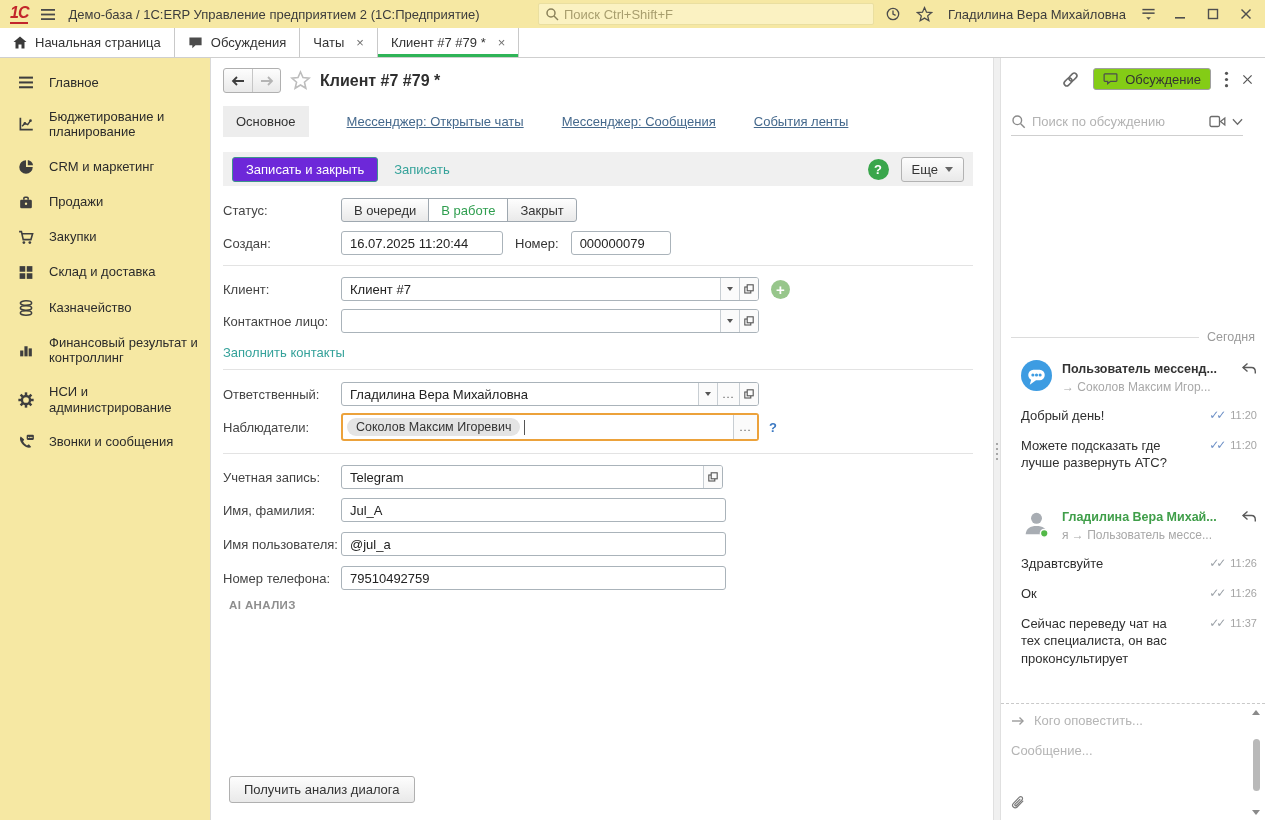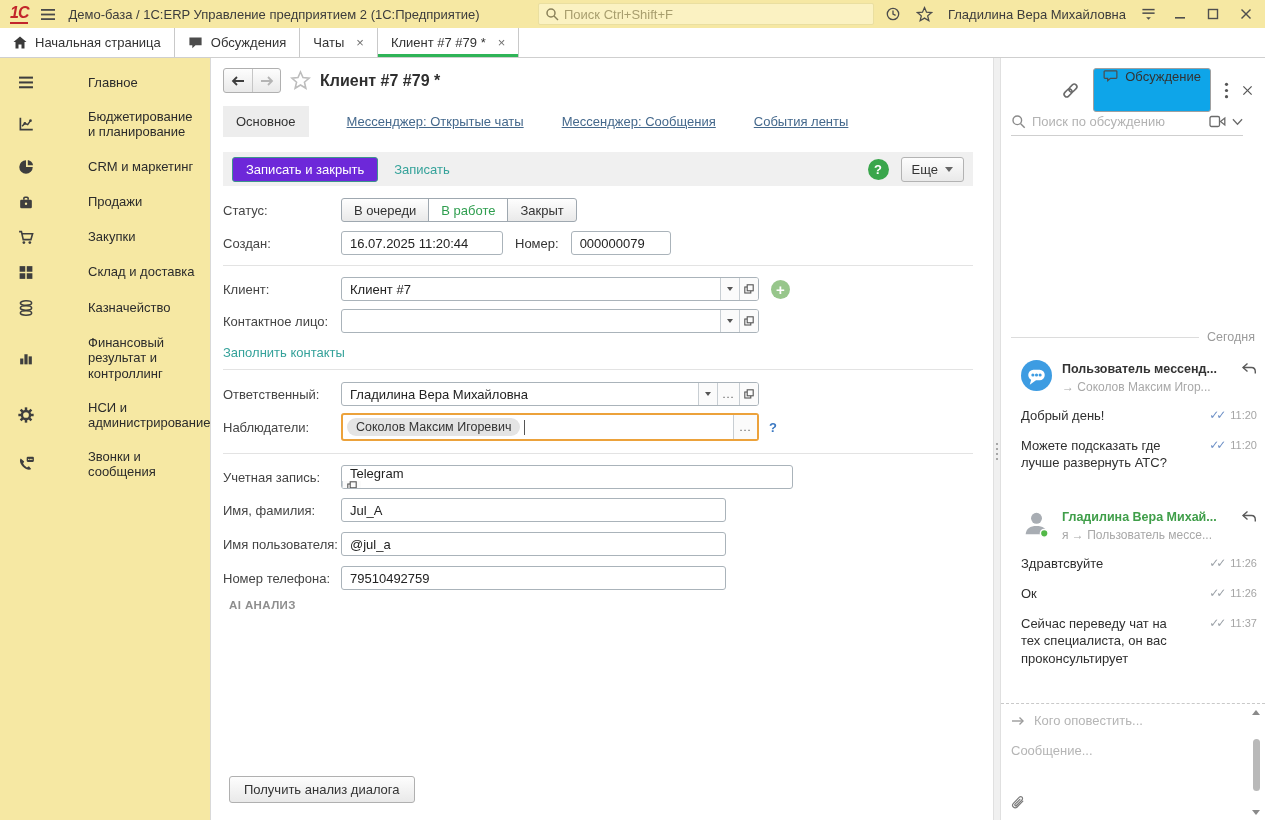--- a/index.html
+++ b/index.html
@@ -29,21 +29,21 @@
   .tab .x { color:#6f6f6f; font-size:13px; margin-left:4px; }
   .tab.active { box-shadow: inset 0 -3px 0 #2fb457; }
 
   
   .workspace { display:flex; height:762px; }
 
   
   .sidebar { width:210px; background:#f6e8a3; padding-top:8px; flex:none; }
   .sb-item { display:flex; align-items:center; gap:13px; padding:9px 8px 9px 17px; cursor:pointer; }
   .sb-item .sb-ic { width:19px; flex:none; }
-  .sb-item .sb-lb { color:#2b2b2b; line-height:1.2;margin-left:39px; }
+  .sb-item .sb-lb { color:#2b2b2b; line-height:1.2; }
 
   
   .form-panel { flex:1; background:#fff; position:relative; border-left:1px solid #d9d9d9; }
   .formhead { position:absolute; top:10px; left:12px; display:flex; align-items:center; gap:9px; }
   .navgrp { display:flex; border:1px solid #b0b0b0; border-radius:3px; overflow:hidden; background:linear-gradient(#fdfdfd,#e9e9e9); }
   .navgrp .nb { width:28px; height:23px; display:flex; align-items:center; justify-content:center; border:none; background:transparent; }
   .navgrp .nb + .nb { border-left:1px solid #c6c6c6; }
   .ftitle { font-size:16px; font-weight:bold; color:#2f2f2f; }
   .formtabs { position:absolute; top:48px; left:12px; display:flex; align-items:center; gap:38px; }
   .ftab-active { background:#ededed; padding:8px 13px; color:#333; cursor:pointer; }
@@ -69,21 +69,21 @@
 
   .fieldbox { display:inline-flex; border:1px solid #aab3ba; border-radius:3px; height:24px; background:#fff; align-items:stretch; overflow:hidden; }
   .fieldbox input { border:none; outline:none; padding:0 8px; flex:1; min-width:0; color:#222; background:transparent; }
   .fbtn { width:19px; border:none; border-left:1px solid #c8ced3; background:#fbfbfb; display:flex; align-items:center; justify-content:center; color:#555; flex:none; padding:0; }
   .dots-btn { font-size:11px; color:#555; letter-spacing:1px; line-height:1; width:22px; }
   .tri-dn { width:0; height:0; border-left:3.5px solid transparent; border-right:3.5px solid transparent; border-top:4.5px solid #555; }
 
   .w-created { width:162px; }
   .w-number { width:100px; margin-left:12px; }
   .w-combo { width:418px; }
-  .w-account { width:452px;flex-direction:column; }
+  .w-account { width:382px; }
   .w-plain { width:385px; }
 
   .plus-circle { width:19px; height:19px; border-radius:50%; background:#97c68b; color:#fff; font-size:15px; font-weight:bold; display:flex; align-items:center; justify-content:center; margin-left:12px; cursor:pointer; line-height:1; }
   .watchers-box { border:2px solid #eca23b; border-radius:3px; height:28px; display:inline-flex; align-items:center; background:#fff; width:418px; }
   .watchers-inner { flex:1; display:flex; align-items:center; padding:0 4px; gap:4px; min-width:0; }
   .tagpill { background:#e4e4e4; border-radius:9px; padding:2px 9px; font-size:12.5px; color:#333; white-space:nowrap; }
   .caret-i { width:1px; height:15px; background:#555; }
   .watchers-box .fbtn { align-self:stretch; }
   .hint-q { color:#3a78c2; font-weight:bold; margin-left:10px; cursor:pointer; }
 
@@ -91,21 +91,21 @@
   .btn-analyze { position:absolute; left:18px; top:718px; background:linear-gradient(#fdfdfd,#e9e9e9); border:1px solid #b0b0b0; border-radius:3px; padding:5px 14px; color:#333; }
 
   
   .splitter { width:8px; background:#f0f0f0; border-left:1px solid #e0e0e0; border-right:1px solid #e0e0e0; position:relative; flex:none; cursor:col-resize; }
   .splitter .dots { position:absolute; top:385px; left:2px; display:flex; flex-direction:column; gap:3px; }
   .splitter .dots i { width:2px; height:2px; background:#8f8f8f; border-radius:50%; }
 
   
   .chat-panel { width:264px; background:#fff; position:relative; flex:none; }
   .chat-head { position:absolute; top:10px; right:12px; display:flex; align-items:center; gap:13px; }
-  .btn-discussion { display:flex; gap:7px; border:1px solid #a0a0a0; border-radius:3px; background:#0ea5e9; height:44px; padding:0 9px; color:#333; }
+  .btn-discussion { display:flex; align-items:center; gap:7px; border:1px solid #a0a0a0; border-radius:3px; background:#84cc16; height:22px; padding:0 9px; color:#333; }
   .chat-search { position:absolute; top:50px; left:10px; right:22px; height:28px; display:flex; align-items:center; gap:6px; border-bottom:1px solid #cfcfcf; }
   .chat-search input { flex:1; border:none; outline:none; min-width:0; color:#555; }
   .chat-search input::placeholder { color:#b3b3b3; }
 
   .day-div { position:absolute; top:272px; left:10px; right:10px; display:flex; align-items:center; gap:8px; }
   .day-div .ln { flex:1; height:1px; background:#dcdcdc; }
   .day-div .dt { color:#9b9b9b; font-size:12.5px; }
 
   .grp { position:absolute; left:20px; right:8px; }
   .g1 { top:302px; } .g2 { top:450px; }

